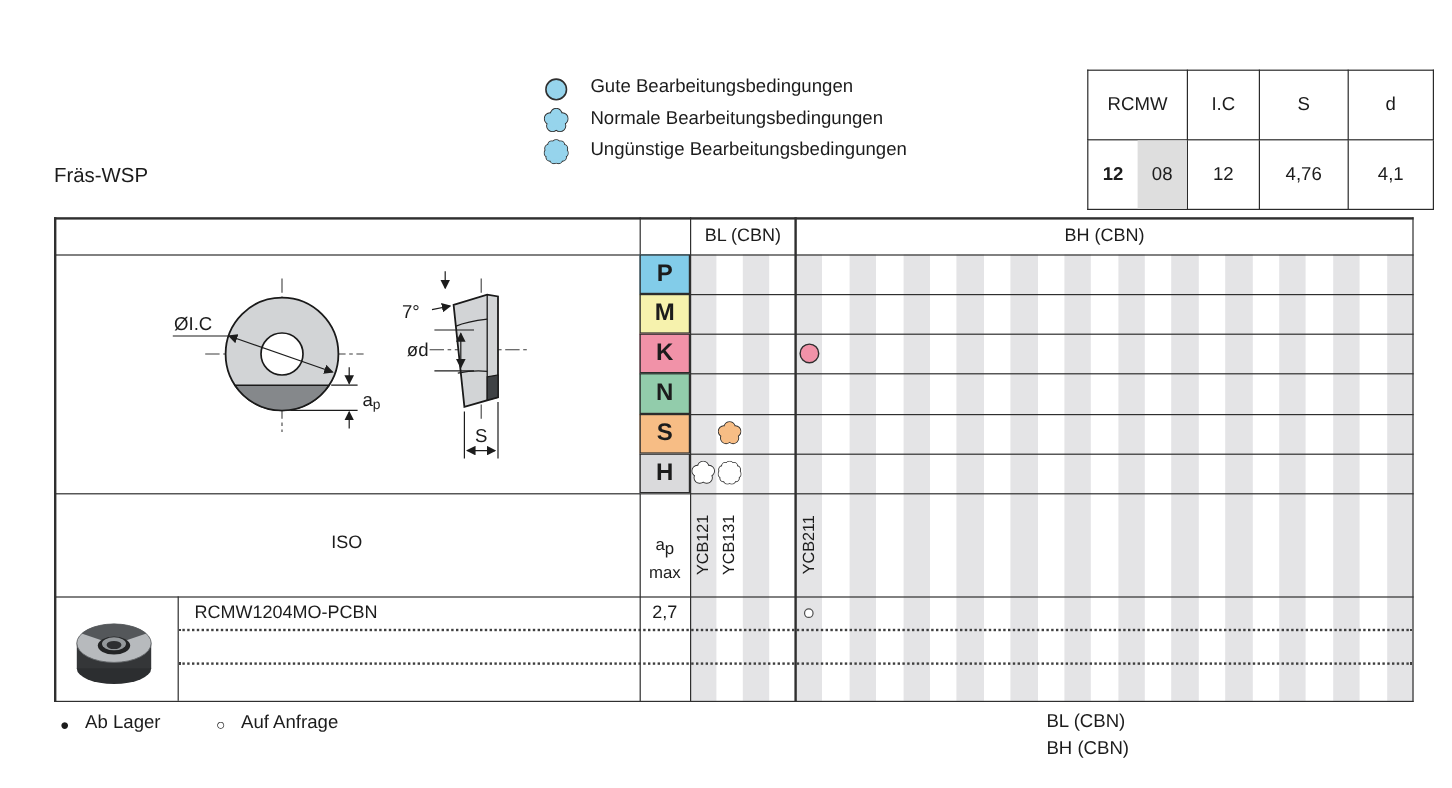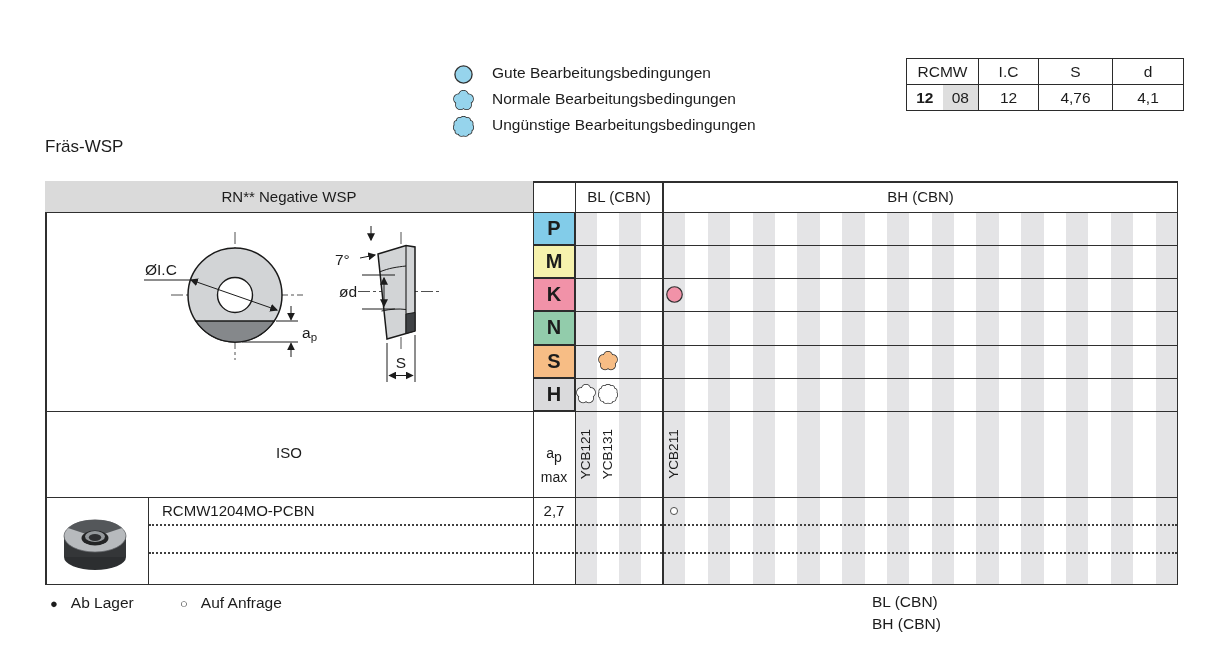--- a/index.html
+++ b/index.html
@@ -4,21 +4,21 @@
 <style>
   html,body{margin:0;padding:0;background:#ffffff;}
   #canvas{position:relative;width:1210px;height:657px;background:#ffffff;overflow:hidden;
           font-family:"Liberation Sans","DejaVu Sans",sans-serif;color:#1c1c1c;}
   .abs{position:absolute;}
   
   .legend-row{position:absolute;left:453px;height:22px;display:flex;align-items:flex-start;}
   .legend-row .ltext{margin-left:18px;font-size:15.5px;}
   
   #spec{position:absolute;left:906px;top:58px;border-collapse:collapse;table-layout:fixed;}
-  #spec td{border:1.2px solid #2b2b2b;text-align:center;font-size:15.5px;height:25px;padding:0;}
+  #spec td{border:1.2px solid #2b2b2b;text-align:center;font-size:15.5px;height:25px;padding:16px;}
   #spec{border:1.8px solid #2b2b2b;}
   #spec .valcell{padding:0;}
   .sizewrap{display:flex;height:100%;}
   .sizewrap span{flex:1;display:flex;align-items:center;justify-content:center;}
   .v12{font-weight:700;}
   .v04{background:#dedede;}
   
   #title{position:absolute;left:45px;top:137px;font-size:17px;font-weight:400;}
   
   .cell{position:absolute;display:flex;align-items:center;justify-content:center;
@@ -115,21 +115,20 @@
       </td>
       <td>12</td>
       <td>4,76</td>
       <td>4,1</td>
     </tr>
   </tbody>
     </table>
 
   <div id="title">Fräs-WSP</div>
 
-  <div class="cell rn-header" style="left:45px;top:181px;width:488px;height:30.5px;">RN** Negative WSP</div>
   <div class="cell" style="left:575px;top:181px;width:88px;height:30.5px;">BL (CBN)</div>
   <div class="cell" style="left:663px;top:181px;width:515px;height:30.5px;">BH (CBN)</div>
 
   <svg class="abs" style="left:45px;top:212px;z-index:4;" width="488" height="199" viewBox="0 0 488 199">
     <defs>
       <marker id="arr" viewBox="0 0 10 10" refX="8.5" refY="5" markerWidth="8" markerHeight="8" orient="auto-start-reverse">
         <path d="M0,0 L10,5 L0,10 Z" fill="#1c1c1c"></path>
       </marker>
     </defs>
 

